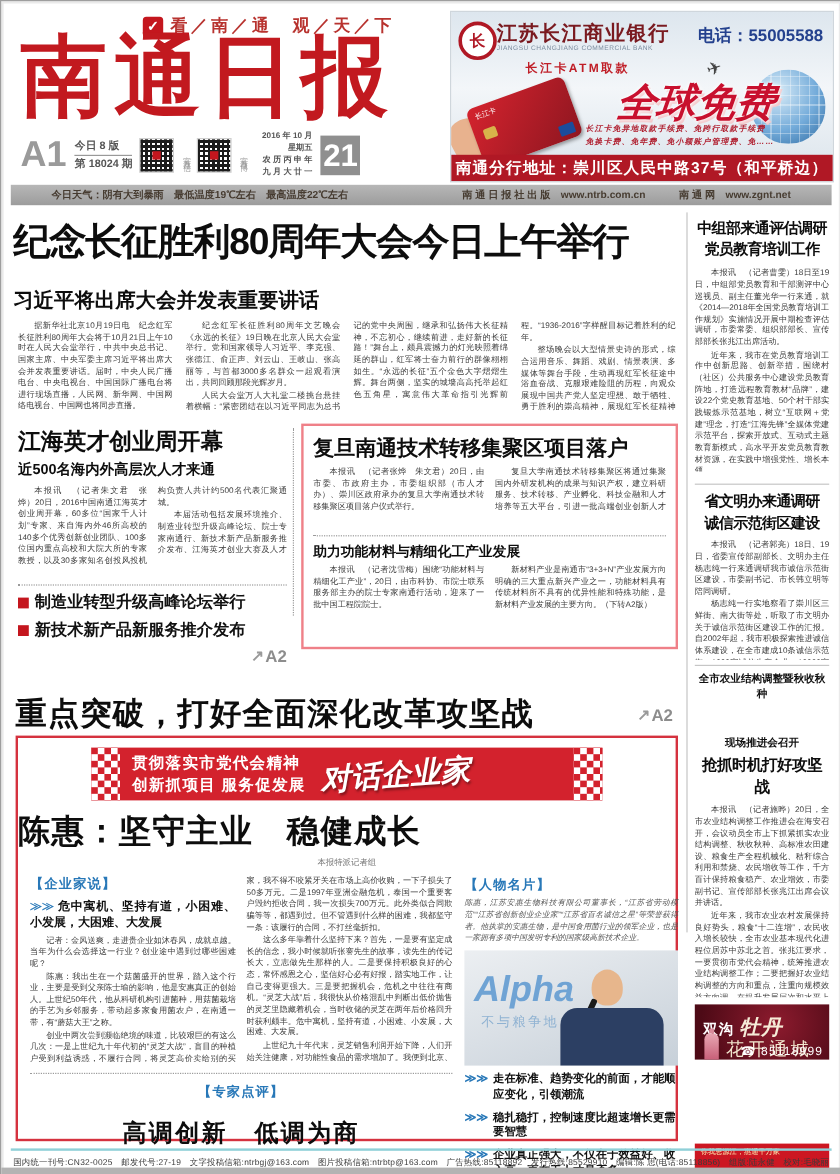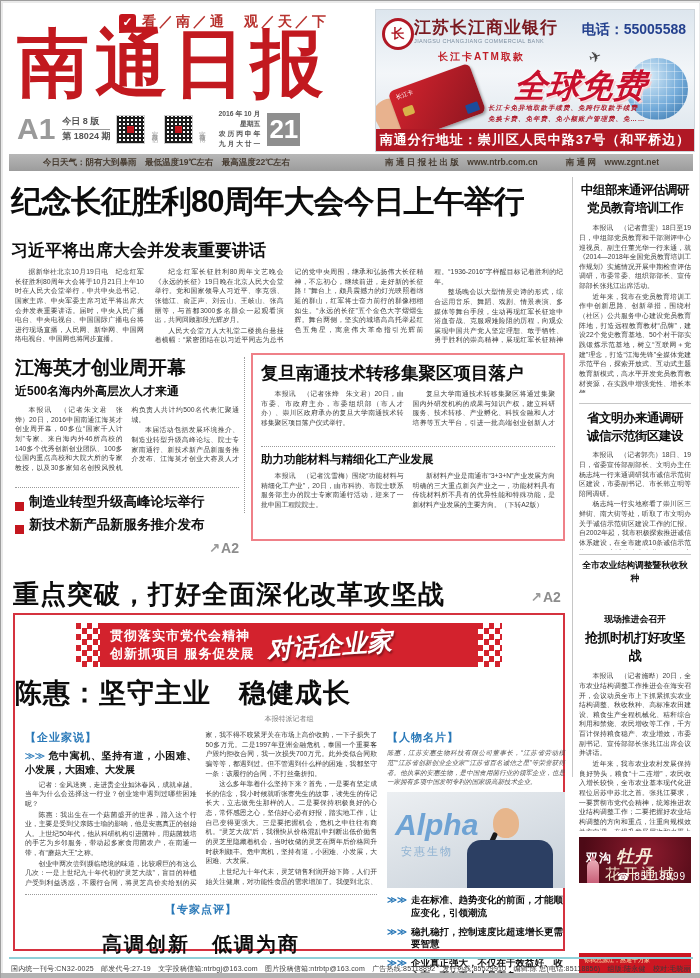--- a/index.html
+++ b/index.html
@@ -59,21 +59,21 @@
   
   .hl{font-weight:900;color:#0d0d0d;text-align:left;font-family:"Liberation Sans",sans-serif;}
   .body-txt{font-size:6.8px;line-height:1.42;text-align:justify;color:#3c3c3c;}
   .body-txt p{margin:0 0 1px;text-indent:2em;}
   .cols2{column-count:2;column-gap:9px;}
   .cols4{column-count:4;column-gap:11px;}
   .dot-h{border-top:1px dotted #9a9a9a;}
   .dot-v{border-left:1px dotted #9a9a9a;}
   .jump-mark{color:#8d8d8d;font-size:14px;font-weight:bold;display:inline-flex;align-items:center;gap:1px;}
   .jump-mark .arr{font-size:13px;color:#9a9a9a;}
-  .bullet-line{display:flex;align-items:flex-end;gap:5px;font-size:13.5px;font-weight:900;color:#111;margin-top:5px;}
+  .bullet-line{display:flex;align-items:center;gap:5px;font-size:13.5px;font-weight:900;color:#111;margin-top:5px;}
   .bullet-sq{width:9px;height:9px;background:#c4161e;flex:none;}
   .vline{width:1px;background:#c6c6c6;}
   .hline{height:1px;background:#c6c6c6;}
   
   .series-tag{background:#cf1f2b;color:#fff;font-size:14px;font-weight:900;display:flex;
       align-items:center;justify-content:center;letter-spacing:1px;}
   .dlg-box{border:2px solid #d5323f;box-sizing:border-box;background:#fff;}
   .banner{width:426px;height:44px;margin:8px auto 0;background:#d3222d;display:flex;align-items:center;}
   .checker{width:24px;height:100%;flex:none;
       background:conic-gradient(#fff 90deg,#d3222d 90deg 180deg,#fff 180deg 270deg,#d3222d 270deg) 0 0/11px 11px;}
@@ -273,21 +273,21 @@
             <span>A7</span>
           </span>
         </div>
       </div>
 
       <div style="width:178px;flex:none;">
         <div class="sec-header">【人物名片】</div>
         <div class="bio">陈惠，江苏安惠生物科技有限公司董事长，“江苏省劳动模范”“江苏省创新创业企业家”“江苏省百名诚信之星”等荣誉获得者。他执掌的安惠生物，是中国食用菌行业的领军企业，也是一家拥有多项中国发明专利的国家级高新技术企业。</div>
         <div class="photo">
           <span class="plogo">Alpha</span>
-          <span class="plogo2">安惠生物</span>
+          <span class="plogo2">不与粮争地</span>
           <span class="head"></span>
           <span class="mic"></span>
           <span class="suit"></span>
         </div>
         <div class="quote-line">
           <span class="qmarks">≫≫</span>
           <span>走在标准、趋势变化的前面，才能顺应变化，引领潮流</span>
         </div>
         <div class="quote-line">
           <span class="qmarks">≫≫</span>

